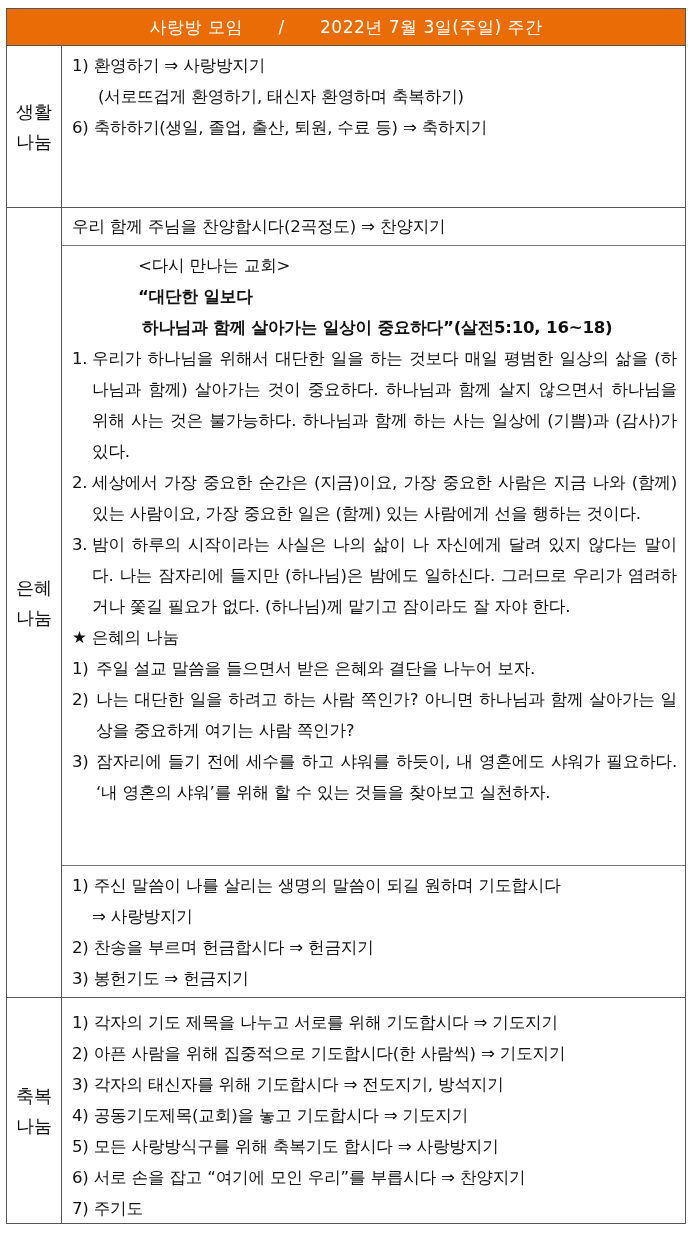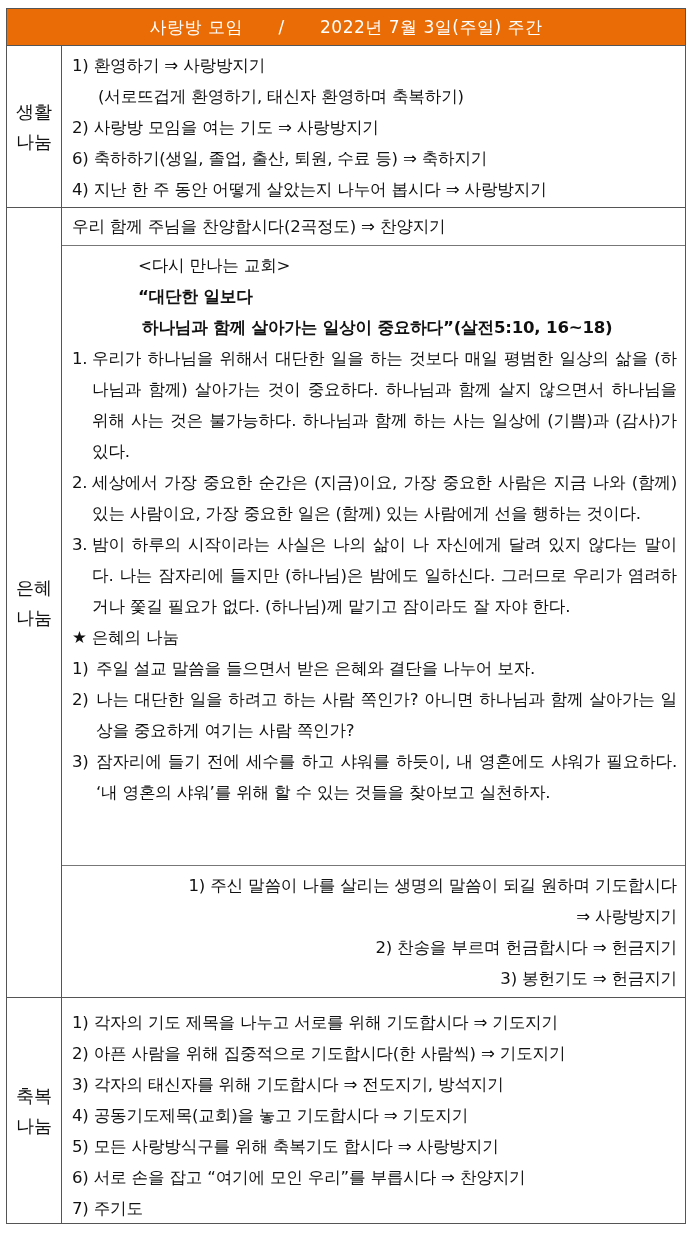--- a/index.html
+++ b/index.html
@@ -71,21 +71,21 @@
     .bold { font-weight: bold; }
     .bold-indent { padding-left: 70px; font-weight: bold; }
     .para { display: flex; }
     .para .num { flex: 0 0 20px; }
     .para .txt { flex: 1; text-align: justify; text-align-last: left; }
     .sec1 { height: 162px; }
     .sec2 { height: 790px; }
     .sec3 { height: 225px; }
     .praise-cell { height: 38px; padding-top: 3px; }
     .sermon-cell { height: 621px; padding-top: 4px; }
-    .offering-cell { height: 131px; padding-top: 4px; text-align: right; }
+    .offering-cell { height: 131px; padding-top: 4px; }
     .sec1 .cell { padding-top: 4px; }
     .sec3 .cell { padding-top: 9px; }
   </style>
 </head>
 <body>
 
 <div class="sheet">
 
   <div class="header">사랑방 모임      /      2022년 7월 3일(주일) 주간</div>
 
@@ -93,23 +93,21 @@
     <div class="label-col">
       <div>
         <div>생활</div>
         <div>나눔</div>
       </div>
     </div>
     <div class="content-col">
       <div class="cell" style="height:100%;">
         <div class="line">1) 환영하기 ⇒ 사랑방지기</div>
         <div class="line indent">(서로뜨겁게 환영하기, 태신자 환영하며 축복하기)</div>
-        <div class="line">2) 사랑방 모임을 여는 기도 ⇒ 사랑방지기</div>
         <div class="line">6) 축하하기(생일, 졸업, 출산, 퇴원, 수료 등) ⇒ 축하지기</div>
-        <div class="line">4) 지난 한 주 동안 어떻게 살았는지 나누어 봅시다 ⇒ 사랑방지기</div>
       </div>
     </div>
   </div>
 
   <div class="section sec2">
     <div class="label-col">
       <div>
         <div>은혜</div>
         <div>나눔</div>
       </div>

